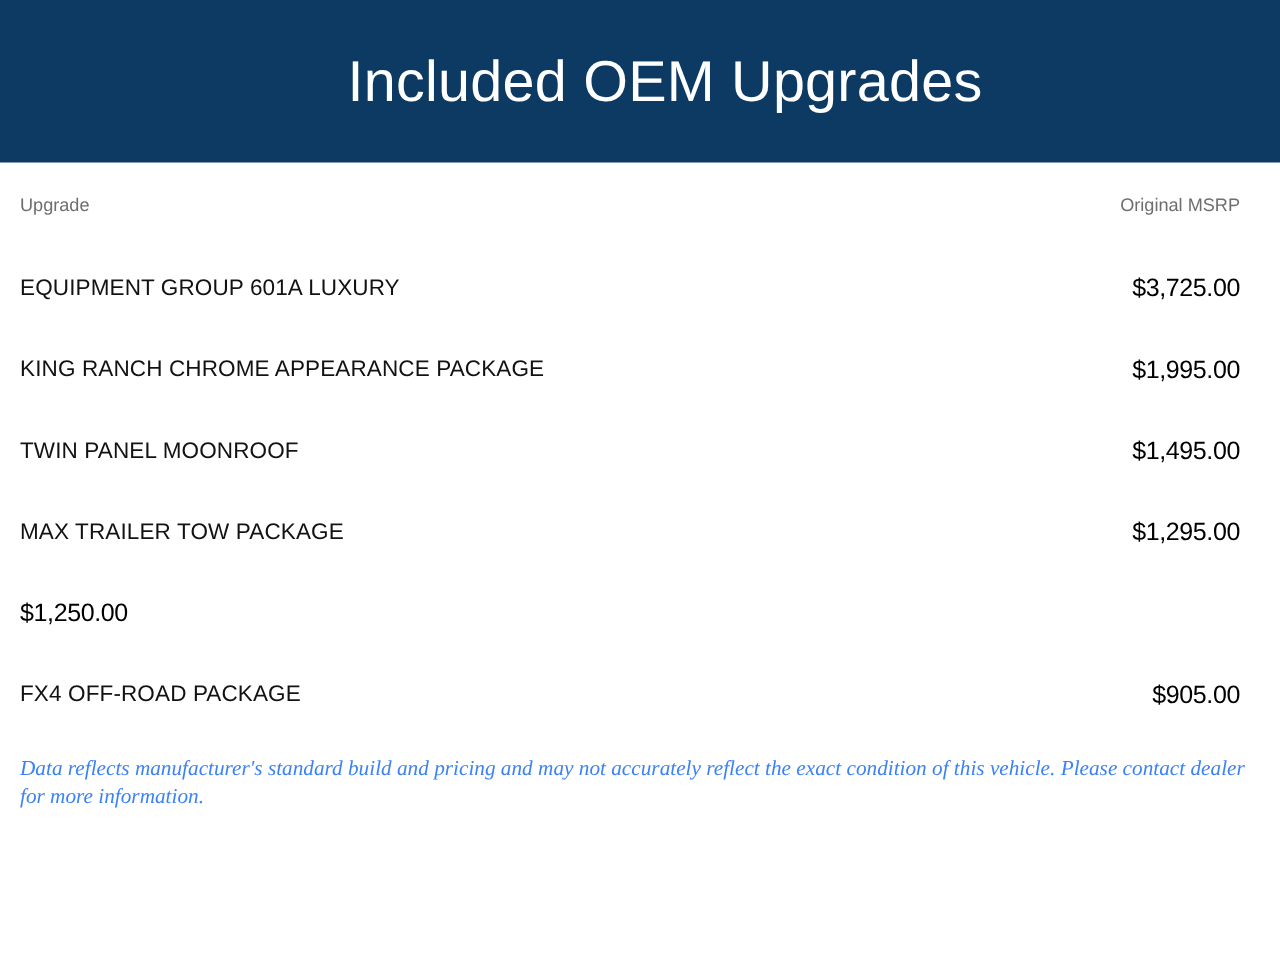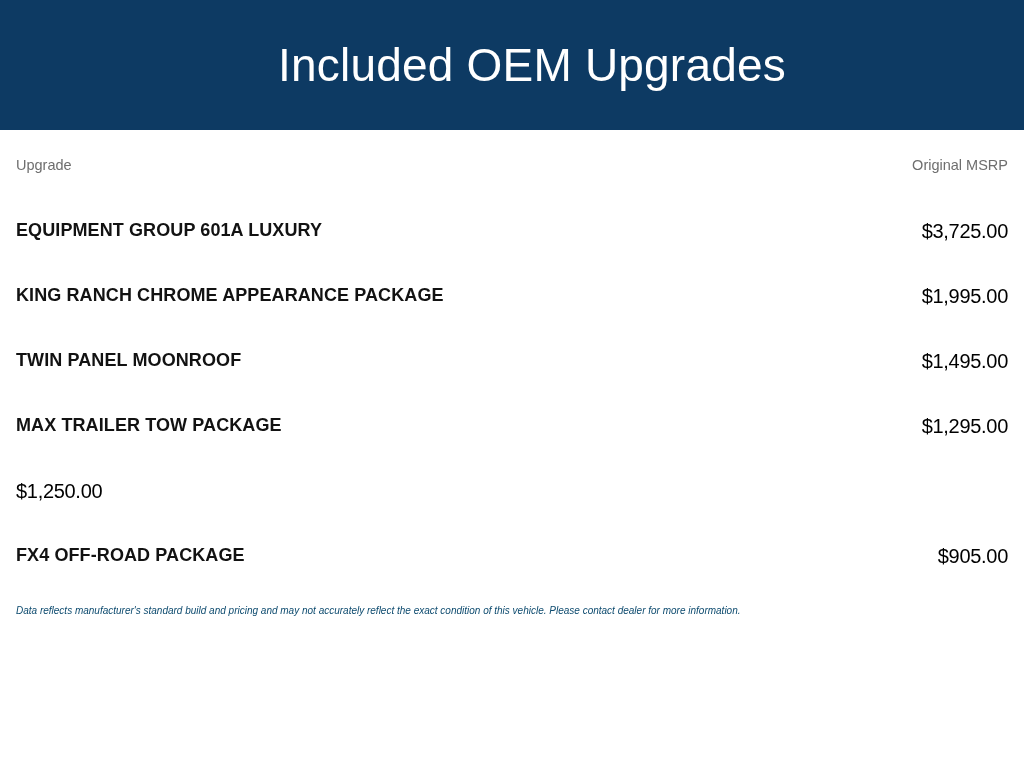--- a/index.html
+++ b/index.html
@@ -34,21 +34,21 @@
     color: #ffffff;
     font-size: 46px;
     font-weight: 300;
     letter-spacing: 0.2px;
     line-height: 1;
     font-family: "Liberation Sans", sans-serif;
   }
 
   
   .content {
-    padding: 0 16px 0 16px;
+    padding: 0 32px 0 16px;
   }
 
   .col-header-row {
     display: flex;
     align-items: baseline;
     justify-content: space-between;
     height: 40px;
     padding-top: 28px;
     box-sizing: content-box;
   }
@@ -68,45 +68,45 @@
 
   .row {
     display: flex;
     align-items: center;
     justify-content: space-between;
     height: 65px;
   }
   .row-label {
     font-size: 18px;
     color: #121212;
-    font-weight: 700;
+    font-weight: 400;
     letter-spacing: 0.1px;
     line-height: 1.1;
     white-space: nowrap;
   }
   .row-price {
     font-size: 20px;
     color: #000000;
     font-weight: 400;
     text-align: right;
     line-height: 1.1;
     white-space: nowrap;
     letter-spacing: -0.3px;
   }
 
   
   .footer {
     padding: 16px 16px 0 16px;
   }
   .disclaimer {
-    font-size: 10px;
+    font-size: 17px;
     font-style: italic;
-    color: #0c4a6e;
+    color: #3b82f6;
     line-height: 1.3;
-    font-family: Liberation Sans, sans-serif;
+    font-family: Liberation Serif, serif;
   }
 </style>
 </head>
 <body>
 
 <div class="page">
 
   <div class="header-banner">
     <div class="header-title">Included OEM Upgrades</div>
   </div>

